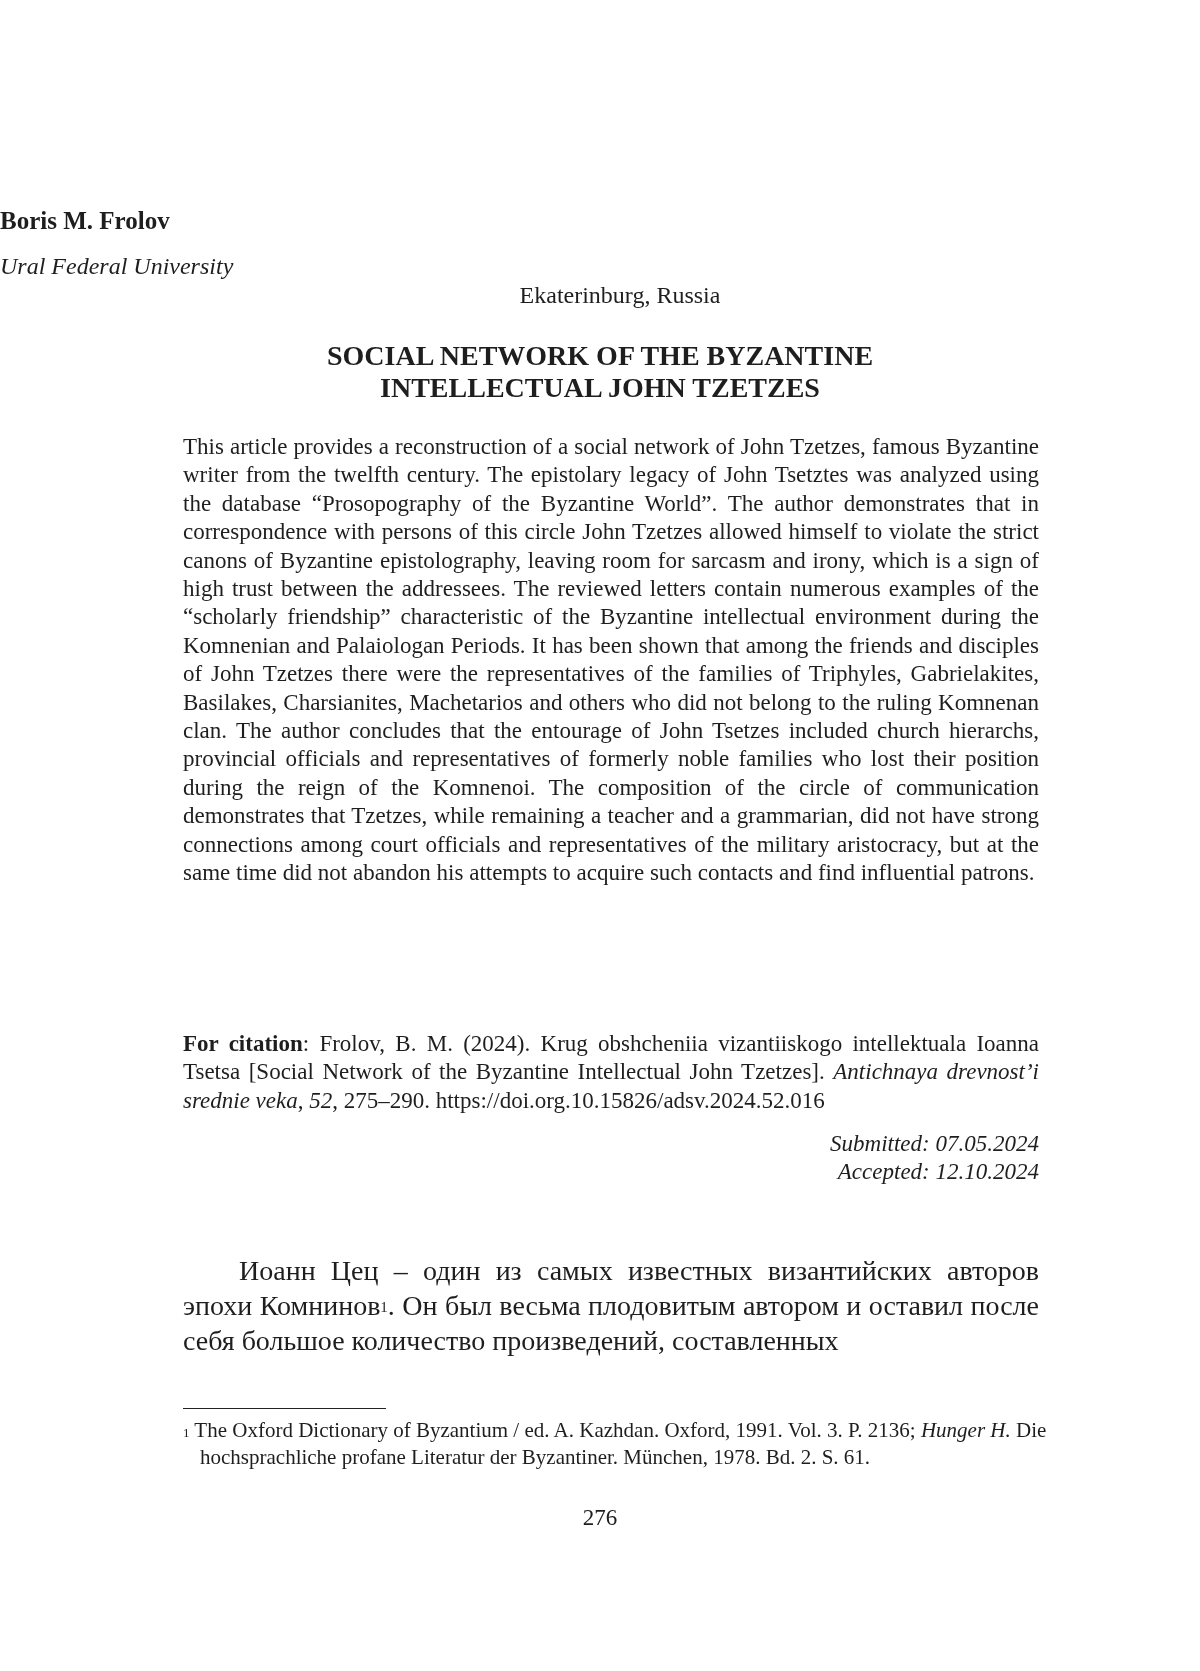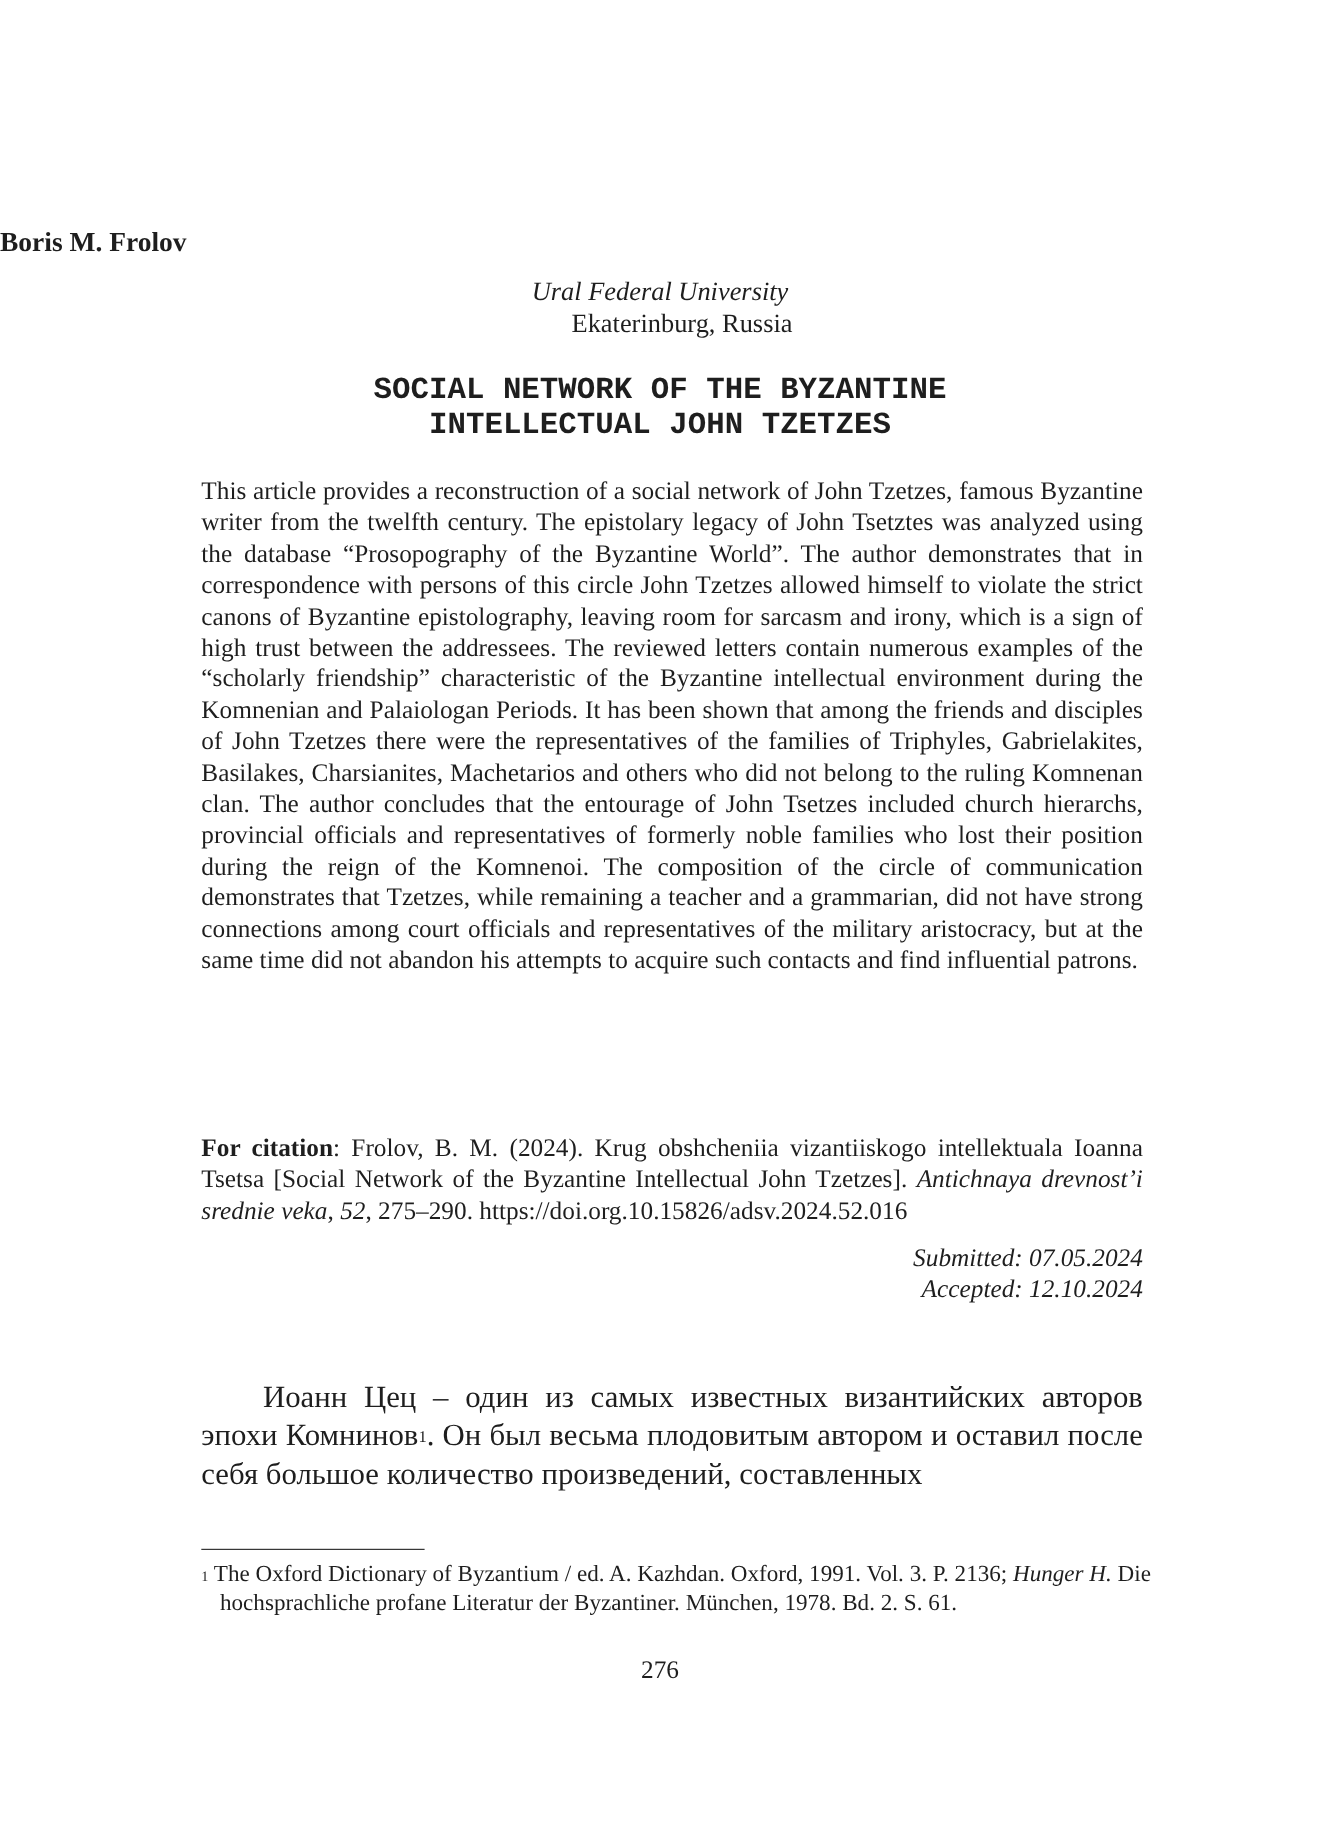--- a/index.html
+++ b/index.html
@@ -5,26 +5,26 @@
   html, body { margin: 0; padding: 0; background: #ffffff; }
   body { width: 1200px; height: 1671px; position: relative; overflow: hidden;
          font-family: "Liberation Serif", "DejaVu Serif", serif; color: #1e1e1e; }
   .page { position: absolute; left: 0; top: 0; width: 1200px; height: 1671px; }
   .col { position: absolute; left: 183px; width: 856px; }
 
   .running-head { position: absolute; top: 134px; left: 0; width: 1200px; text-align: center;
                   font-size: 24px; letter-spacing: 0.2px; }
   .author-name { position: absolute; top: 207px; left: 0; width: 1200px; text-align: left;
                  font-size: 25px; font-weight: bold; }
-  .affiliation { position: absolute; top: 251px; left: 0; width: 1200px; text-align: center;
+  .affiliation { position: absolute; top: 251px; left: 0; width: 1200px; text-align: left;
                  font-size: 24px; font-style: italic; line-height: 30px; }
   .location { position: absolute; top: 280px; left: 0; width: 1200px; text-align: center;
               font-size: 24px; line-height: 30px; margin-left: 20px; }
   .title { position: absolute; top: 340px; left: 0; width: 1200px; text-align: center;
-           font-size: 28px; font-weight: bold; line-height: 32px; font-family: Liberation Mono, monospace; }
+           font-size: 28px; font-weight: bold; line-height: 32px; }
 
   .abstract { top: 433px; font-size: 23px; line-height: 28.4px; text-align: justify;
               text-align-last: left; hyphens: auto; }
   .keywords { top: 956px; font-size: 23px; line-height: 28.4px; text-align: justify; }
   .citation { top: 1030px; font-size: 23px; line-height: 28.4px; text-align: justify; }
   .label-bold { font-weight: bold; }
   .it { font-style: italic; text-align: right; }
 
   .dates { top: 1130px; text-align: right; font-size: 23px; line-height: 28.4px; font-style: italic; }
 

